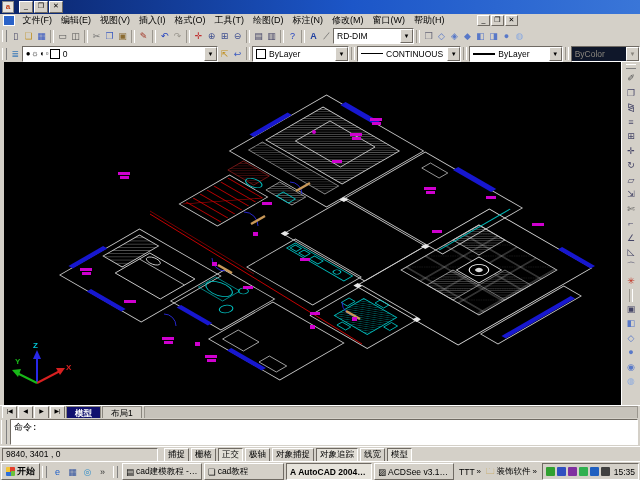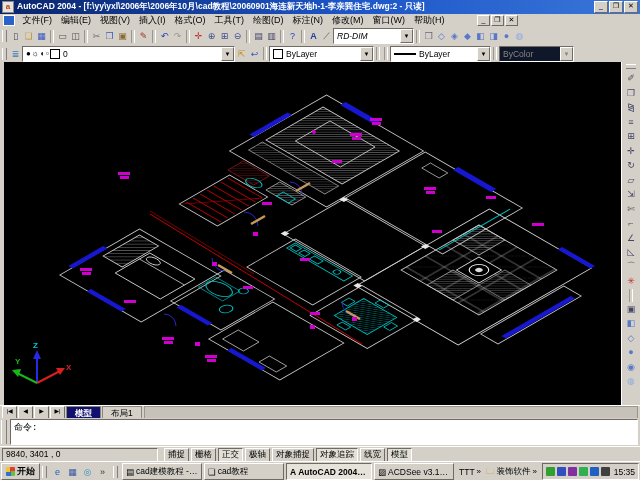--- a/index.html
+++ b/index.html
@@ -91,21 +91,20 @@
   #clock{font-size:8.5px;margin-left:2px;}
   .chev{font-size:8px;}
 </style>
 </head>
 <body>
 
 <div id="win">
 
   <div id="titlebar">
     <div class="appicon">a</div>
-    <div class="ttl">AutoCAD 2004 - [f:\yy\yxl\2006年\2006年10月\cad教程\20060901海连新天地h-1-李亲巽住宅.dwg:2 - 只读]</div>
     <div class="winbtns">
       <div class="winbtn">_</div>
       <div class="winbtn">❐</div>
       <div class="winbtn">✕</div>
     </div>
   </div>
 
   <div id="menubar">
     <div class="docicon"></div>
     <div class="menus">
@@ -153,21 +152,21 @@
         <span class="tbi" style="--ic: #405090;">⊖</span>
         <span class="tbsep"></span>
         <span class="tbi" style="--ic: #446;">▤</span>
         <span class="tbi" style="--ic: #446;">▥</span>
         <span class="tbsep"></span>
         <span class="tbi" style="--ic: #2040c0;">?</span>
       </div>
     <div class="tbsep"></div>
     <div class="tbi" style="--ic:#2040a0;font-weight:bold;">A</div>
     <div class="tbi" style="--ic:#555;">⟋</div>
-    <div class="combo" style="width:76px;font-style:italic;">
+    <div class="combo" style="width:76px;">
       <span>RD-DIM</span>
       <span class="arrow">▼</span>
     </div>
     <div class="tbsep"></div>
     <div style="display:flex;align-items:center;">
         <span class="tbi" style="--ic: #667;">❒</span>
         <span class="tbi" style="--ic: #5878c8;">◇</span>
         <span class="tbi" style="--ic: #5878c8;">◈</span>
         <span class="tbi" style="--ic: #5878c8;">◆</span>
         <span class="tbi" style="--ic: #5878c8;">◧</span>
@@ -193,20 +192,25 @@
     </div>
     <div class="tbi" style="--ic:#c09020;">⇱</div>
     <div class="tbi" style="--ic:#3858c0;">↩</div>
     <div class="tbsep"></div>
     <div class="combo" style="width:100px;">
       <span class="csw"></span>
         <span>ByLayer</span>
       <span class="arrow">▼</span>
     </div>
     <div class="tbsep"></div>
+    <div class="combo" style="width:108px;">
+      <span class="ltline"></span>
+        <span>CONTINUOUS</span>
+      <span class="arrow">▼</span>
+    </div>
     <div class="tbsep"></div>
     <div class="combo" style="width:96px;">
       <span class="ltline" style="border-top-width:2px;"></span>
         <span>ByLayer</span>
       <span class="arrow">▼</span>
     </div>
     <div class="tbsep"></div>
     <div class="combo disabled" style="width:70px;">
       <span>ByColor</span>
       <span class="arrow">▼</span>

